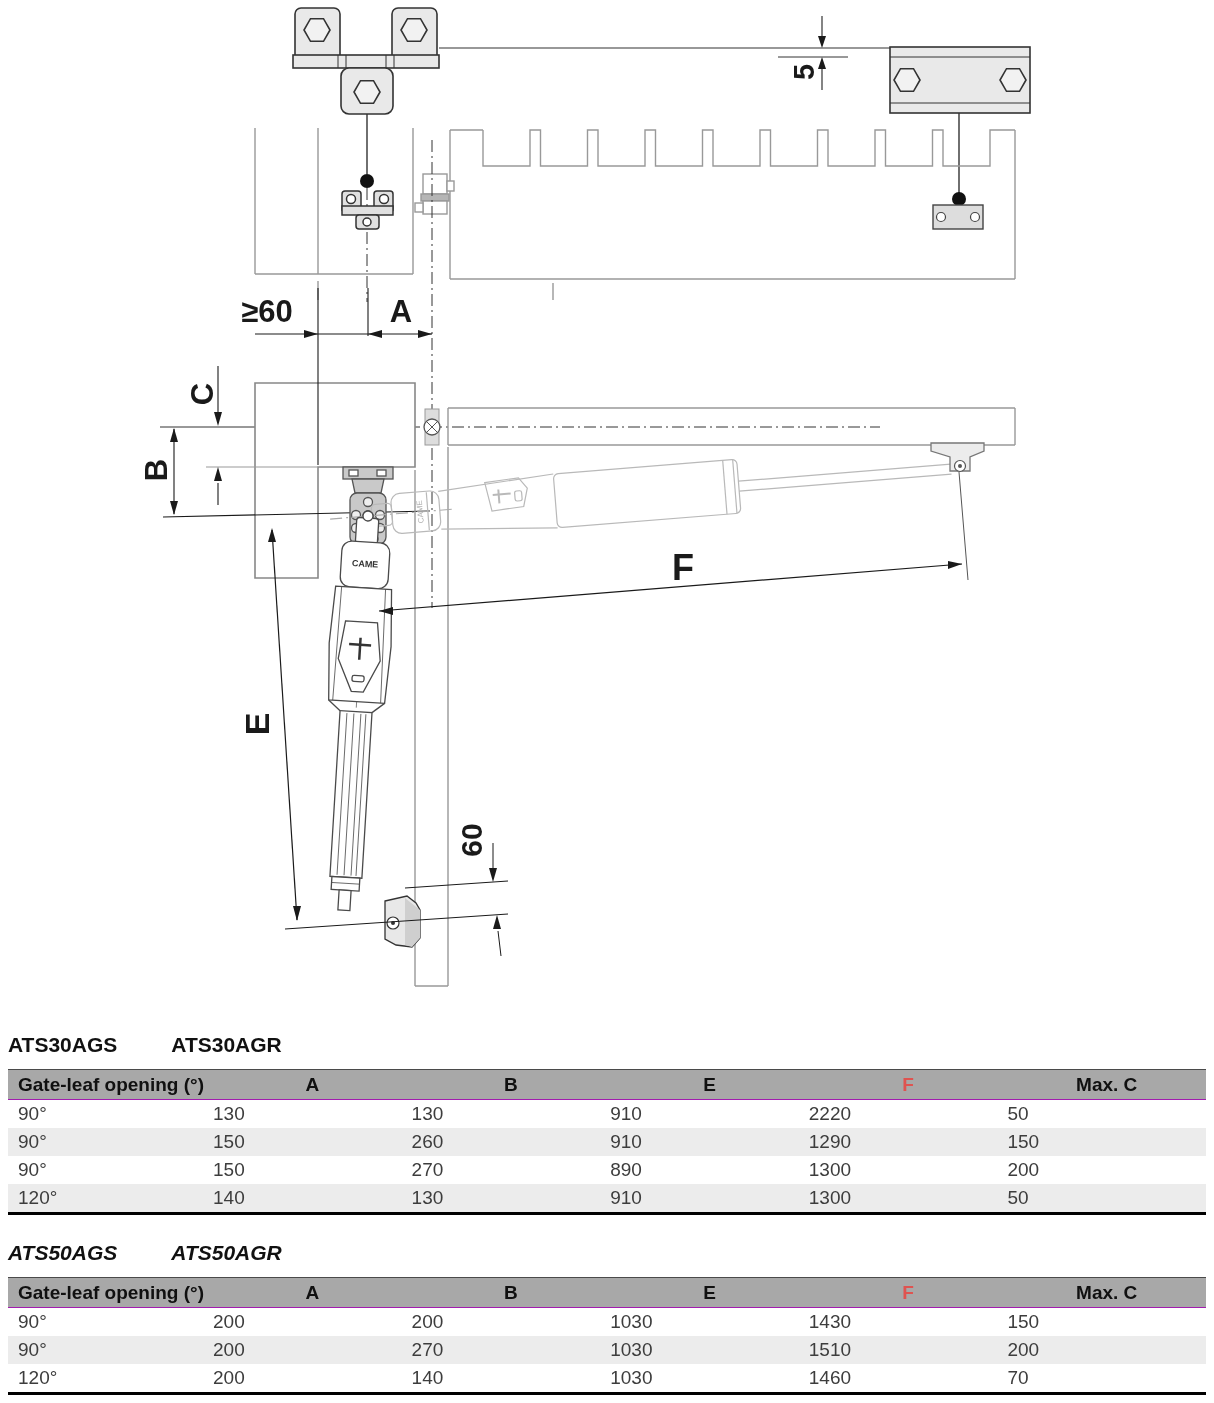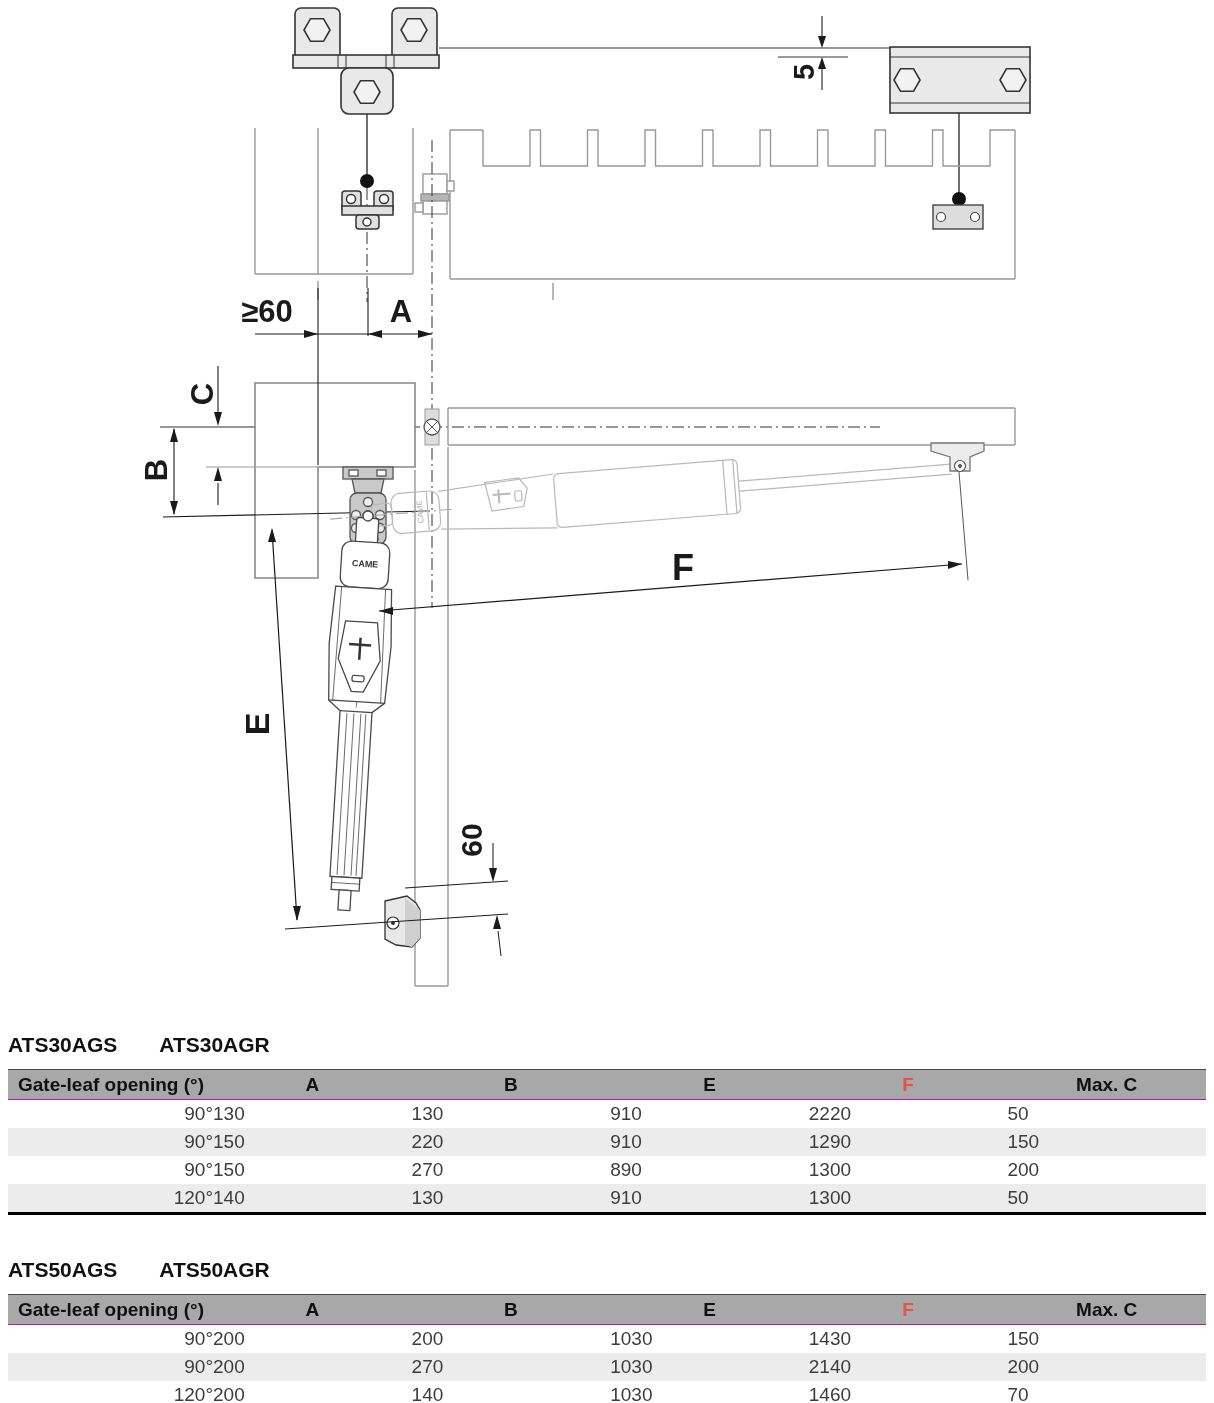--- a/index.html
+++ b/index.html
@@ -12,33 +12,33 @@
   html,body{margin:0;padding:0;}
   body{
     font-family:"Liberation Sans", sans-serif;
     background:#fff;
   }
   .page{width:1214px;height:1403px;background:#fff;overflow:hidden;}
   .diagram-wrap{width:1214px;height:1030px;}
   svg{display:block;font-family:"Liberation Sans", sans-serif;}
   .dimtext{font-weight:bold;fill:#1a1a1a;}
   .tables{padding:0 8px;}
-  .titles{display:flex;gap:42px;font-weight:bold;font-size:21px;color:#111;
+  .titles{display:flex;gap:54px;font-weight:bold;font-size:21px;color:#111;
           margin:4px 0 13px 0;line-height:22px;}
-  .titles.second{margin-top:44px;}
+  .titles.second{margin-top:27px;font-style:italic;}
   table{width:100%;border-collapse:collapse;table-layout:fixed;font-size:19px;
         color:#3d3d3d;border-bottom:3px solid var(--tborder);}
   col.c0{width:205px;}
   thead th{background:var(--header-bg);color:#101010;font-weight:bold;height:29px;
            border-top:1px solid #4a4a4a;border-bottom:1px solid #a21caf;
            text-align:center;padding:0;line-height:29px;font-size:19px;}
   thead th.left{text-align:left;padding-left:10px;}
   thead th.red{color:var(--accent);}
   tbody td{height:28px;text-align:left;padding:0;line-height:28px;}
-  tbody td.first{text-align:right;padding-left:10px;margin-top:48px;}
+  tbody td.first{text-align:left;padding-left:10px;margin-top:48px;}
   tbody tr:nth-child(even){background:var(--row-alt);}
 </style>
 </head>
 <body>
 
 <div class="page">
   <div class="diagram-wrap">
     <svg width="1214" height="1030" viewBox="0 0 1214 1030">
 
       <g stroke="#333" stroke-width="1.6" fill="#e9e9e9">
@@ -316,21 +316,21 @@
               <td class="first">90°</td>
               <td>130</td>
               <td>130</td>
               <td>910</td>
               <td>2220</td>
               <td>50</td>
             </tr>
             <tr>
               <td class="first">90°</td>
               <td>150</td>
-              <td>220</td>
+              <td>260</td>
               <td>910</td>
               <td>1290</td>
               <td>150</td>
             </tr>
             <tr>
               <td class="first">90°</td>
               <td>150</td>
               <td>270</td>
               <td>890</td>
               <td>1300</td>
@@ -379,21 +379,21 @@
               <td>200</td>
               <td>1030</td>
               <td>1430</td>
               <td>150</td>
             </tr>
             <tr>
               <td class="first">90°</td>
               <td>200</td>
               <td>270</td>
               <td>1030</td>
-              <td>2140</td>
+              <td>1510</td>
               <td>200</td>
             </tr>
             <tr>
               <td class="first">120°</td>
               <td>200</td>
               <td>140</td>
               <td>1030</td>
               <td>1460</td>
               <td>70</td>
             </tr>

